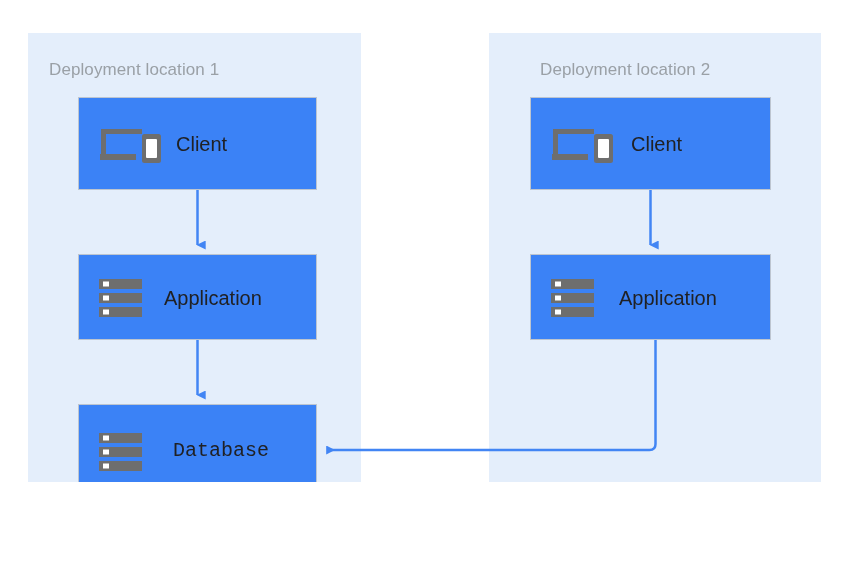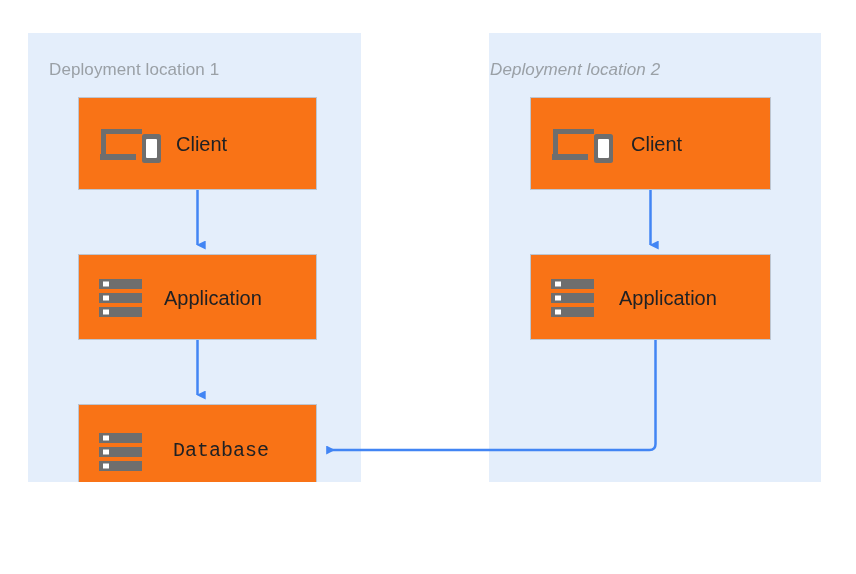--- a/index.html
+++ b/index.html
@@ -30,21 +30,21 @@
     color: #9aa0a6;
     font-size: 17px;
     line-height: 20px;
     letter-spacing: 0.1px;
     white-space: nowrap;
   }
 
   
   .node {
     position: absolute;
-    background: #f97316;
+    background: #3b82f6;
     border: 1px solid #bdc5d0;
     box-sizing: border-box;
     display: flex;
     align-items: center;
     z-index: 3;
   }
   .node-icon {
     position: absolute;
     display: block;
   }
@@ -70,21 +70,21 @@
 </style>
 </head>
 <body>
 
 <div id="canvas">
 
   <div class="zone" style="left:28px; top:33px; width:333px; height:488px;"></div>
   <div class="zone-label" style="left:49px; top:60px;">Deployment location 1</div>
 
   <div class="zone" style="left:489px; top:33px; width:332px; height:488px;"></div>
-  <div class="zone-label" style="left:490px; top:60px;font-style:italic;">Deployment location 2</div>
+  <div class="zone-label" style="left:540px; top:60px;">Deployment location 2</div>
 
   <svg class="edge-svg" viewBox="0 0 856 574" xmlns="http://www.w3.org/2000/svg">
     <defs>
       <marker id="arrowhead-down" markerWidth="9" markerHeight="9" refX="4.5" refY="8.2" orient="auto" markerUnits="userSpaceOnUse">
         <path d="M0,0 L9,0 L4.5,9 Z" fill="#4285f4"></path>
       </marker>
       <marker id="arrowhead-left" markerWidth="9" markerHeight="9" refX="8.2" refY="4.5" orient="auto" markerUnits="userSpaceOnUse">
         <path d="M9,0 L9,9 L0,4.5 Z" fill="#4285f4"></path>
       </marker>
     </defs>

